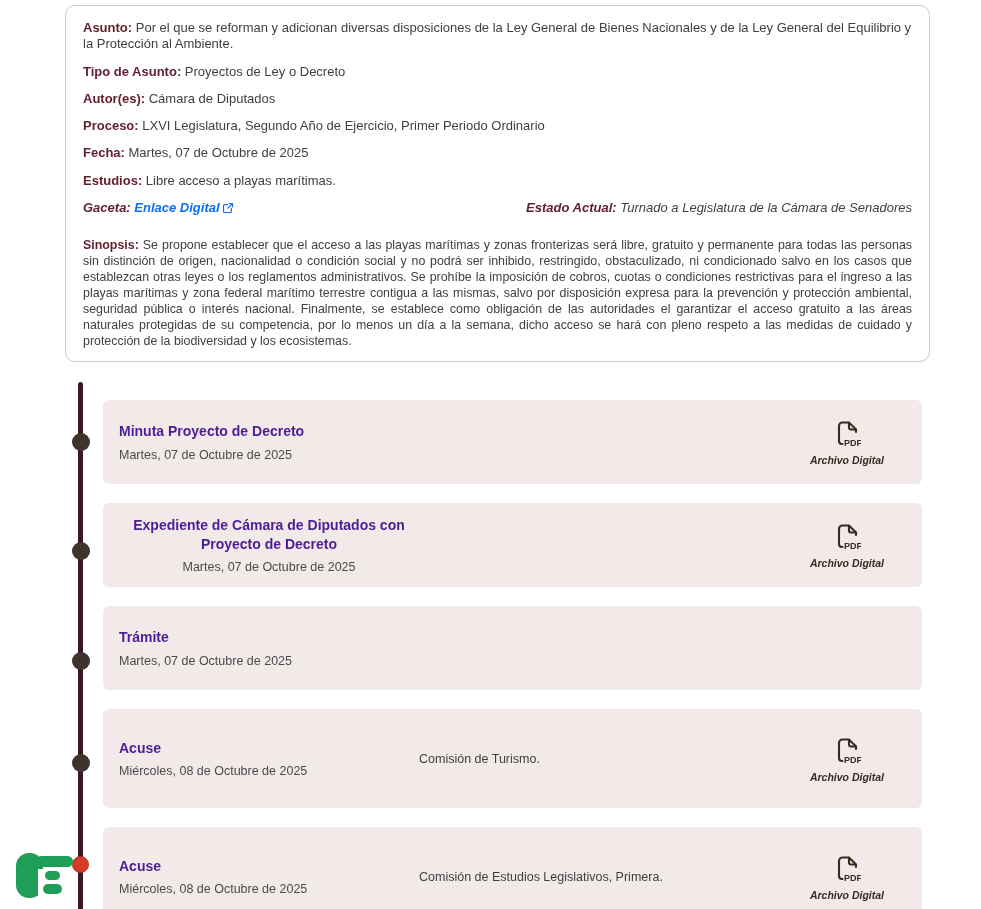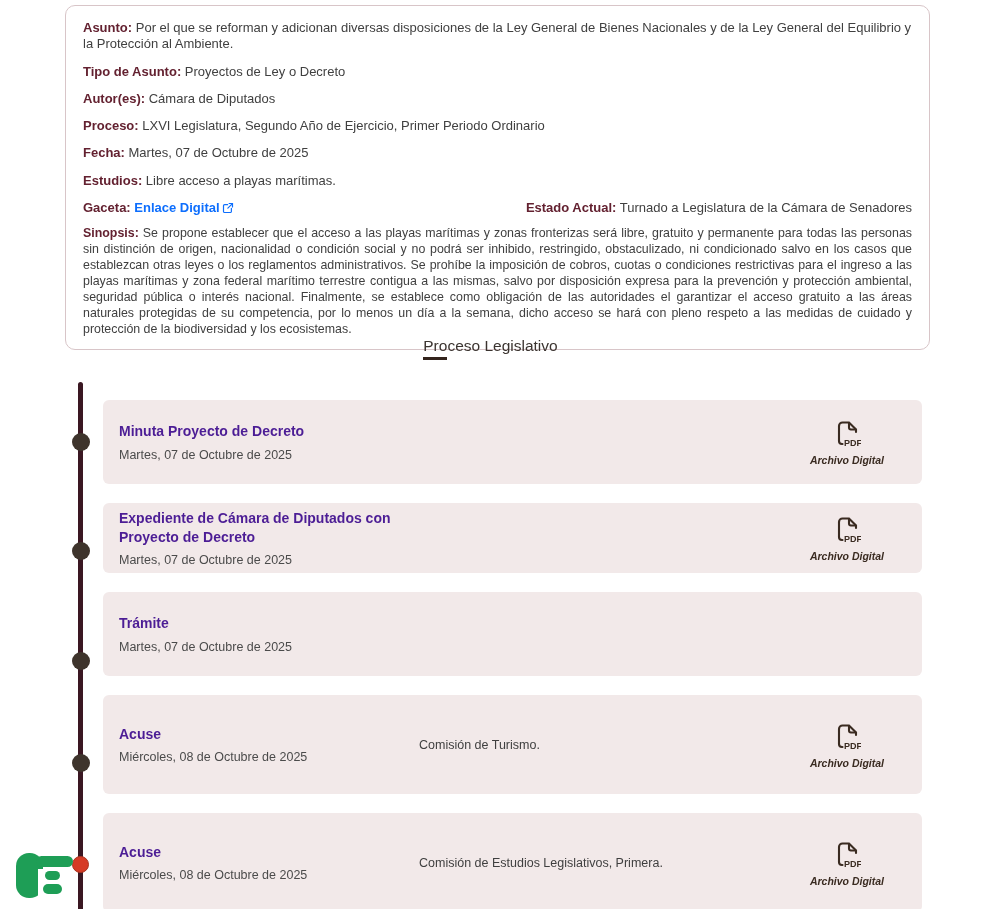--- a/index.html
+++ b/index.html
@@ -6,21 +6,21 @@
   .page{position:relative;width:981px;height:909px;background:#fff;overflow:hidden;}
 
   
   .info-box{
     position:absolute;left:65px;top:5px;width:865px;box-sizing:border-box;
     border:1px solid #d8c5c8;border-radius:10px;padding:14px 17px 12px 17px;
     background:#fff;
   }
   .info-row{margin:0 0 11px 0;font-size:13px;line-height:1.25;color:#404040;}
   .lbl{font-weight:bold;color:#632130;}
-  .split-row{display:flex;justify-content:space-between;align-items:baseline;margin:0 0 8px 0;font-size:13px;color:#404040;}
+  .split-row{display:flex;justify-content:space-between;align-items:baseline;margin:0 0 20px 0;font-size:13px;color:#404040;font-style:italic;}
   .gaceta-link{color:#0d6efd;font-weight:bold;text-decoration:none;font-size:13px;cursor:pointer;}
   .ext-icon{display:inline-block;vertical-align:-2px;margin-left:2px;}
   .sinopsis{margin:0;font-size:12.4px;line-height:16px;color:#404040;text-align:justify;}
 
   
   .proc-heading-wrap{position:absolute;left:0;top:337px;width:981px;text-align:center;}
   .proc-heading{display:inline-block;position:relative;font-size:15.5px;color:#3b3430;}
   .proc-heading::after{content:"";position:absolute;left:0;bottom:-5px;width:24px;height:3px;background:#33241d;}
 
   
@@ -32,21 +32,21 @@
   .cards{position:absolute;left:103px;top:400px;width:819px;}
   .card{
     background:#f2e9e9;border-radius:6px;display:flex;align-items:center;
     box-sizing:border-box;padding:10px 0 10px 16px;margin-bottom:19px;
   }
   .card-left{width:300px;flex:0 0 300px;}
   .card-title{font-size:14px;font-weight:bold;color:#4c1d95;line-height:1.3;margin-bottom:7px;}
   .card-date{font-size:12.5px;color:#4b4b4b;}
   .card-mid{flex:1 1 auto;font-size:12.5px;color:#3f3f3f;padding-right:10px;}
   .card-right{flex:0 0 150px;display:flex;flex-direction:column;align-items:center;justify-content:center;}
-  .h84{height:84px;} .h96{height:70px;} .h85{height:99px;}
+  .h84{height:84px;} .h96{height:84px;text-align:center;} .h85{height:99px;}
 
   .pdf-link{display:flex;flex-direction:column;align-items:center;text-decoration:none;cursor:pointer;}
   .pdf-label{font-size:10.5px;font-style:italic;font-weight:bold;color:#3a2b21;margin-top:0;}
 </style>
 </head>
 <body>
 
 <div class="page">
 
   <div class="info-box">
@@ -88,23 +88,20 @@
         <span>Turnado a Legislatura de la Cámara de Senadores</span>
       </span>
     </div>
 
     <p class="sinopsis">
       <span class="lbl">Sinopsis:</span>
       <span>Se propone establecer que el acceso a las playas marítimas y zonas fronterizas será libre, gratuito y permanente para todas las personas sin distinción de origen, nacionalidad o condición social y no podrá ser inhibido, restringido, obstaculizado, ni condicionado salvo en los casos que establezcan otras leyes o los reglamentos administrativos. Se prohíbe la imposición de cobros, cuotas o condiciones restrictivas para el ingreso a las playas marítimas y zona federal marítimo terrestre contigua a las mismas, salvo por disposición expresa para la prevención y protección ambiental, seguridad pública o interés nacional. Finalmente, se establece como obligación de las autoridades el garantizar el acceso gratuito a las áreas naturales protegidas de su competencia, por lo menos un día a la semana, dicho acceso se hará con pleno respeto a las medidas de cuidado y protección de la biodiversidad y los ecosistemas.</span>
     </p>
   </div>
 
-  <div class="proc-heading-wrap">
-    <span class="proc-heading">Proceso Legislativo</span>
-  </div>
 
   <div class="tl-line"></div>
   <div class="tl-dot" style="top:433px"></div>
   <div class="tl-dot" style="top:542px"></div>
   <div class="tl-dot" style="top:652px"></div>
   <div class="tl-dot" style="top:754px"></div>
   <div class="tl-dot-red"></div>
 
   <span class="hand-icon">
     <svg width="62" height="56" viewBox="0 0 62 56">

